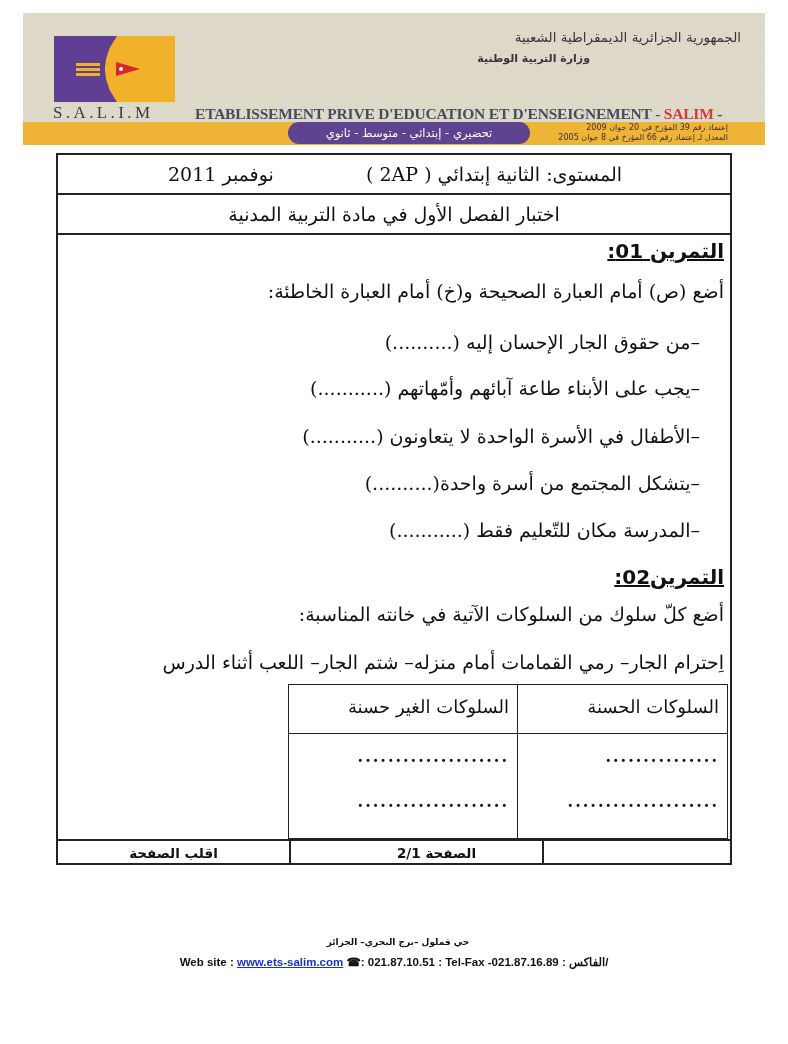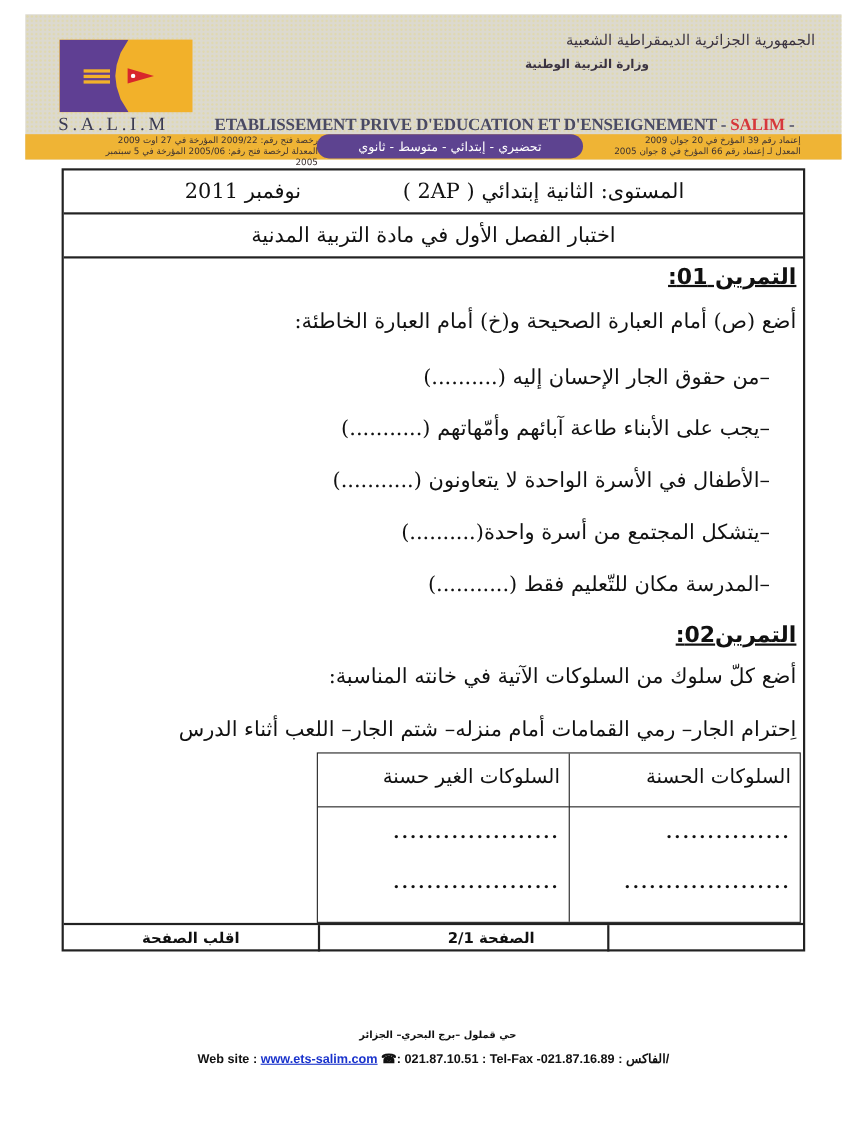--- a/index.html
+++ b/index.html
@@ -108,21 +108,21 @@
       font-size: 16px; letter-spacing: 2px; font-weight: bold;
     }
 
     
     .foot-row {
       position: absolute; left: 0; top: 684px; width: 100%; height: 26px; border-top: 2px solid #222;
       font-family: "DejaVu Sans", sans-serif; font-weight: bold; font-size: 13.5px; line-height: 24px;
     }
     .foot-cell { position: absolute; top: 0; height: 100%; text-align: center; direction: rtl; }
     .foot-cell.c1 { left: 0; width: 233px; border-right: 2px solid #222; }
-    .foot-cell.c2 { left: 283px; width: 213px; border-right: 2px solid #222; }
+    .foot-cell.c2 { left: 273px; width: 213px; border-right: 2px solid #222; }
     .foot-cell.c3 { left: 510px; width: 162px; }
 
     
     .addr {
       position: absolute; left: 4px; top: 937px; width: 788px; text-align: center; direction: rtl;
       font-family: "DejaVu Sans", sans-serif; font-weight: bold; font-size: 9px; color: #111;
     }
     .contact {
       position: absolute; left: 0; top: 955px; width: 788px; text-align: center;
       font-family: "Liberation Sans", sans-serif; font-weight: bold; font-size: 11.5px; color: #111;
@@ -144,24 +144,20 @@
   <div class="logo-text">S.A.L.I.M</div>
 
   <div class="ar-line1">الجمهورية الجزائرية الديمقراطية الشعبية</div>
   <div class="ar-line2">وزارة التربية الوطنية</div>
   <div class="fr-line">
     <span>ETABLISSEMENT PRIVE D'EDUCATION ET D'ENSEIGNEMENT -</span>
     <span class="red">SALIM</span><span> -</span>
   </div>
 
   <div class="orange-bar"></div>
-  <div class="ob-left">
-    <div>رخصة فتح رقم: 2009/22 المؤرخة في 27 اوت 2009</div>
-    <div>المعدلة لرخصة فتح رقم: 2005/06 المؤرخة في 5 سبتمبر 2005</div>
-  </div>
   <div class="pill">تحضيري - إبتدائي - متوسط - ثانوي</div>
   <div class="ob-right">
     <div>إعتماد رقم 39 المؤرخ في 20 جوان 2009</div>
     <div>المعدل لـ إعتماد رقم 66 المؤرخ في 8 جوان 2005</div>
   </div>
 </div>
 
 <div class="frame">
   <div class="hdr-row hdr-row1">
     <span class="level">المستوى: الثانية إبتدائي ( 2AP )</span>

